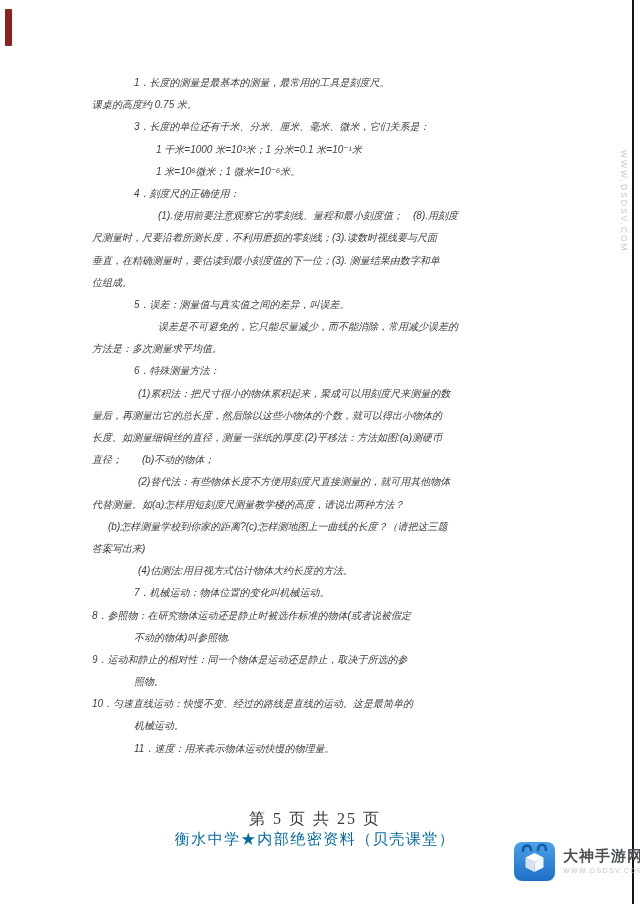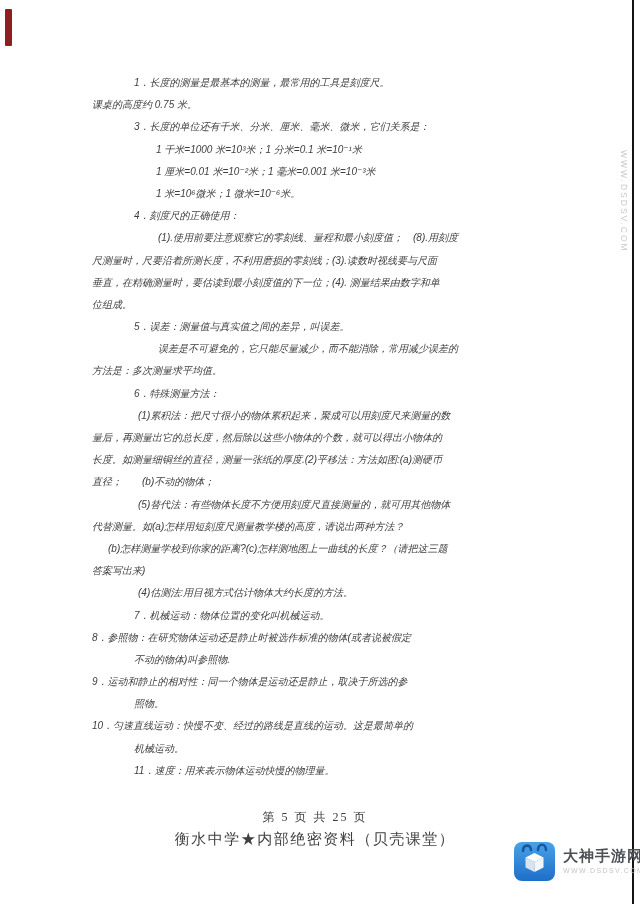--- a/index.html
+++ b/index.html
@@ -27,26 +27,26 @@
   .ln.item{padding-left:42px;}     
   .ln.flush{padding-left:0;}       
   .ln.formula{padding-left:64px;}  
   .ln.deep{padding-left:66px;}     
   .ln.accum{padding-left:46px;}    
   .ln.bline{padding-left:16px;}    
   
   .page-num{
     position:absolute;left:0;right:10px;top:809px;text-align:center;
     font-family:"Liberation Serif","DejaVu Serif",serif;
-    font-size:12px;color:#3a3a3a;letter-spacing:2px;
+    font-size:16px;color:#3a3a3a;letter-spacing:2px;
   }
   .confidential{
     position:absolute;left:0;right:10px;top:830px;text-align:center;
     font-family:"Liberation Serif","DejaVu Serif",serif;
-    font-size:15px;color:#404040;letter-spacing:1.5px;
+    font-size:15px;color:#0369a1;letter-spacing:1.5px;
   }
   
   .site-logo{position:absolute;left:513px;top:839px;display:flex;align-items:center;}
   .logo-icon{width:43px;height:43px;flex:0 0 auto;}
   .logo-text{margin-left:7px;display:flex;flex-direction:column;justify-content:center;}
   .site-name{font-size:15px;font-weight:bold;color:#4d5156;letter-spacing:1px;line-height:17px;}
   .site-url{font-size:7px;color:#c2c7cc;letter-spacing:1.4px;margin-top:3px;}
 </style>
 </head>
 <body>
@@ -57,36 +57,35 @@
 
   <div class="edge-rule"></div>
 
   <div class="side-watermark">WWW.DSDSV.COM</div>
 
   <div class="doc">
     <div class="ln item">1．长度的测量是最基本的测量，最常用的工具是刻度尺。</div>
     <div class="ln flush">课桌的高度约 0.75 米。</div>
     <div class="ln item">3．长度的单位还有千米、分米、厘米、毫米、微米，它们关系是：</div>
     <div class="ln formula">1 千米=1000 米=10³米；1 分米=0.1 米=10⁻¹米</div>
-    <div class="ln formula">1 厘米=0.01 米=10⁻²米；1 毫米=0.001 米=10⁻³米</div>
     <div class="ln formula">1 米=10⁶微米；1 微米=10⁻⁶米。</div>
     <div class="ln item">4．刻度尺的正确使用：</div>
     <div class="ln deep">(1).使用前要注意观察它的零刻线、量程和最小刻度值；　(8).用刻度</div>
     <div class="ln flush">尺测量时，尺要沿着所测长度，不利用磨损的零刻线；(3).读数时视线要与尺面</div>
-    <div class="ln flush">垂直，在精确测量时，要估读到最小刻度值的下一位；(4). 测量结果由数字和单</div>
+    <div class="ln flush">垂直，在精确测量时，要估读到最小刻度值的下一位；(3). 测量结果由数字和单</div>
     <div class="ln flush">位组成。</div>
     <div class="ln item">5．误差：测量值与真实值之间的差异，叫误差。</div>
     <div class="ln deep">误差是不可避免的，它只能尽量减少，而不能消除，常用减少误差的</div>
     <div class="ln flush">方法是：多次测量求平均值。</div>
     <div class="ln item">6．特殊测量方法：</div>
     <div class="ln accum">(1)累积法：把尺寸很小的物体累积起来，聚成可以用刻度尺来测量的数</div>
     <div class="ln flush">量后，再测量出它的总长度，然后除以这些小物体的个数，就可以得出小物体的</div>
     <div class="ln flush">长度。如测量细铜丝的直径，测量一张纸的厚度.(2)平移法：方法如图:(a)测硬币</div>
     <div class="ln flush">直径；　　(b)不动的物体；</div>
-    <div class="ln accum">(5)替代法：有些物体长度不方便用刻度尺直接测量的，就可用其他物体</div>
+    <div class="ln accum">(2)替代法：有些物体长度不方便用刻度尺直接测量的，就可用其他物体</div>
     <div class="ln flush">代替测量。如(a)怎样用短刻度尺测量教学楼的高度，请说出两种方法？</div>
     <div class="ln bline">(b)怎样测量学校到你家的距离?(c)怎样测地图上一曲线的长度？（请把这三题</div>
     <div class="ln flush">答案写出来)</div>
     <div class="ln accum">(4)估测法:用目视方式估计物体大约长度的方法。</div>
     <div class="ln item">7．机械运动：物体位置的变化叫机械运动。</div>
     <div class="ln flush">8．参照物：在研究物体运动还是静止时被选作标准的物体(或者说被假定</div>
     <div class="ln item">不动的物体)叫参照物.</div>
     <div class="ln flush">9．运动和静止的相对性：同一个物体是运动还是静止，取决于所选的参</div>
     <div class="ln item">照物。</div>
     <div class="ln flush">10．匀速直线运动：快慢不变、经过的路线是直线的运动。这是最简单的</div>

